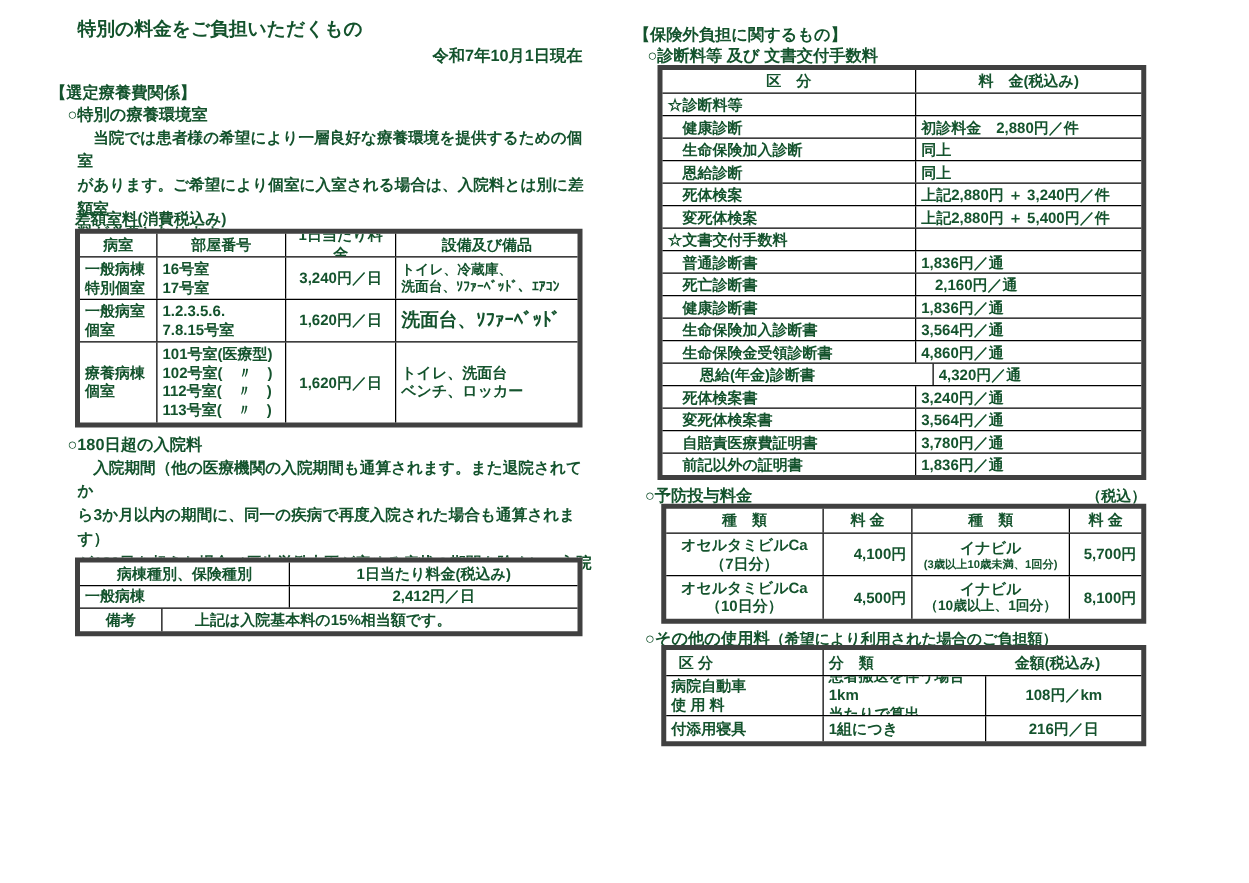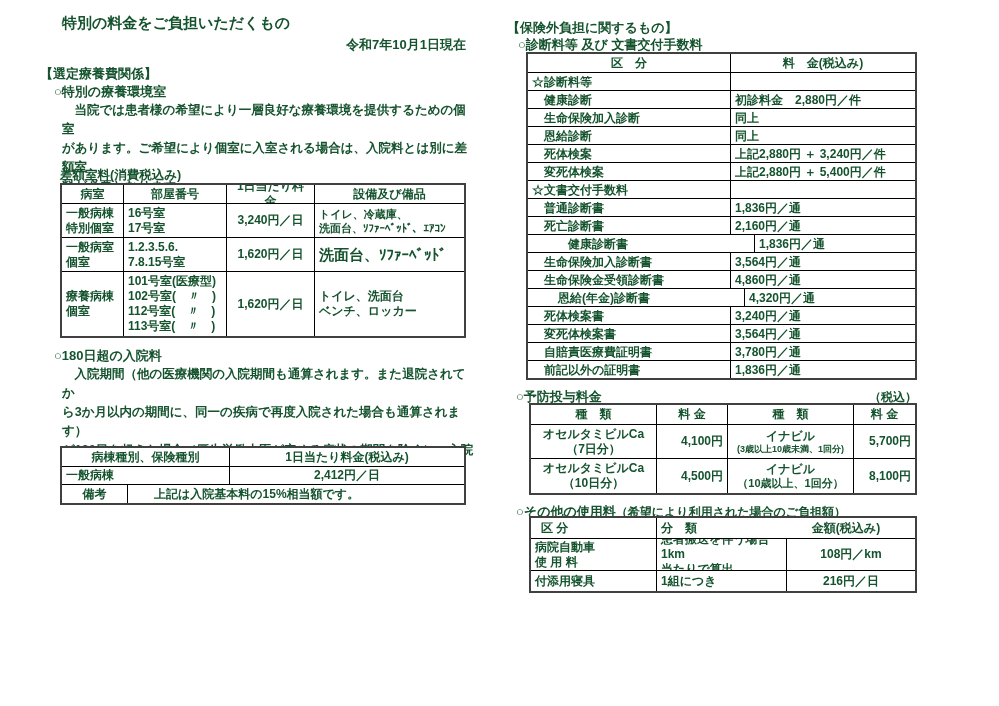--- a/index.html
+++ b/index.html
@@ -5,21 +5,21 @@
   html,body { margin:0; padding:0; background:#fff; }
   .page {
     position:relative; width:999px; height:706px; background:#fff;
     font-family:"Liberation Sans", sans-serif; color:#14532d;
     font-weight:600; overflow:hidden;
   }
   .abs { position:absolute; }
   .pre { white-space:pre-line; }
 
   
-  .t { border:2px solid #404040; box-sizing:border-box; background:#fff; }
+  .t { border:4px solid #404040; box-sizing:border-box; background:#fff; }
   .row { display:grid; }
   .row + .row { border-top:1px solid #000; }
   .c { border-right:1px solid #000; padding:0 4px; box-sizing:border-box;
        display:flex; flex-direction:column; justify-content:center; overflow:hidden; }
   .c:last-child { border-right:none; }
   .c.nb { border-right:none; }
   .ctr { text-align:center; align-items:center; }
   .rt  { text-align:right; align-items:flex-end; }
   .lt  { text-align:left; align-items:flex-start; }
 
@@ -144,25 +144,25 @@
       <div class="c lt">上記2,880円 ＋ 5,400円／件</div>
     </div>
     <div class="row fee-row" style="grid-template-columns:203px 1fr;">
       <div class="c lt">☆文書交付手数料</div>
       <div class="c lt"></div>
     </div>
     <div class="row fee-row" style="grid-template-columns:203px 1fr;">
       <div class="c lt indent">普通診断書</div>
       <div class="c lt">1,836円／通</div>
     </div>
-    <div class="row fee-row" style="grid-template-columns:203px 1fr;">
+    <div class="row fee-row" style="grid-template-columns:203px 1fr;gap:11px;">
       <div class="c lt indent">死亡診断書</div>
       <div class="c lt">2,160円／通</div>
     </div>
-    <div class="row fee-row" style="grid-template-columns:203px 1fr;padding-left:24px;">
+    <div class="row fee-row" style="grid-template-columns:203px 1fr;">
       <div class="c lt indent">健康診断書</div>
       <div class="c lt">1,836円／通</div>
     </div>
     <div class="row fee-row" style="grid-template-columns:203px 1fr;">
       <div class="c lt indent">生命保険加入診断書</div>
       <div class="c lt">3,564円／通</div>
     </div>
     <div class="row fee-row" style="grid-template-columns:203px 1fr;">
       <div class="c lt indent">生命保険金受領診断書</div>
       <div class="c lt">4,860円／通</div>

